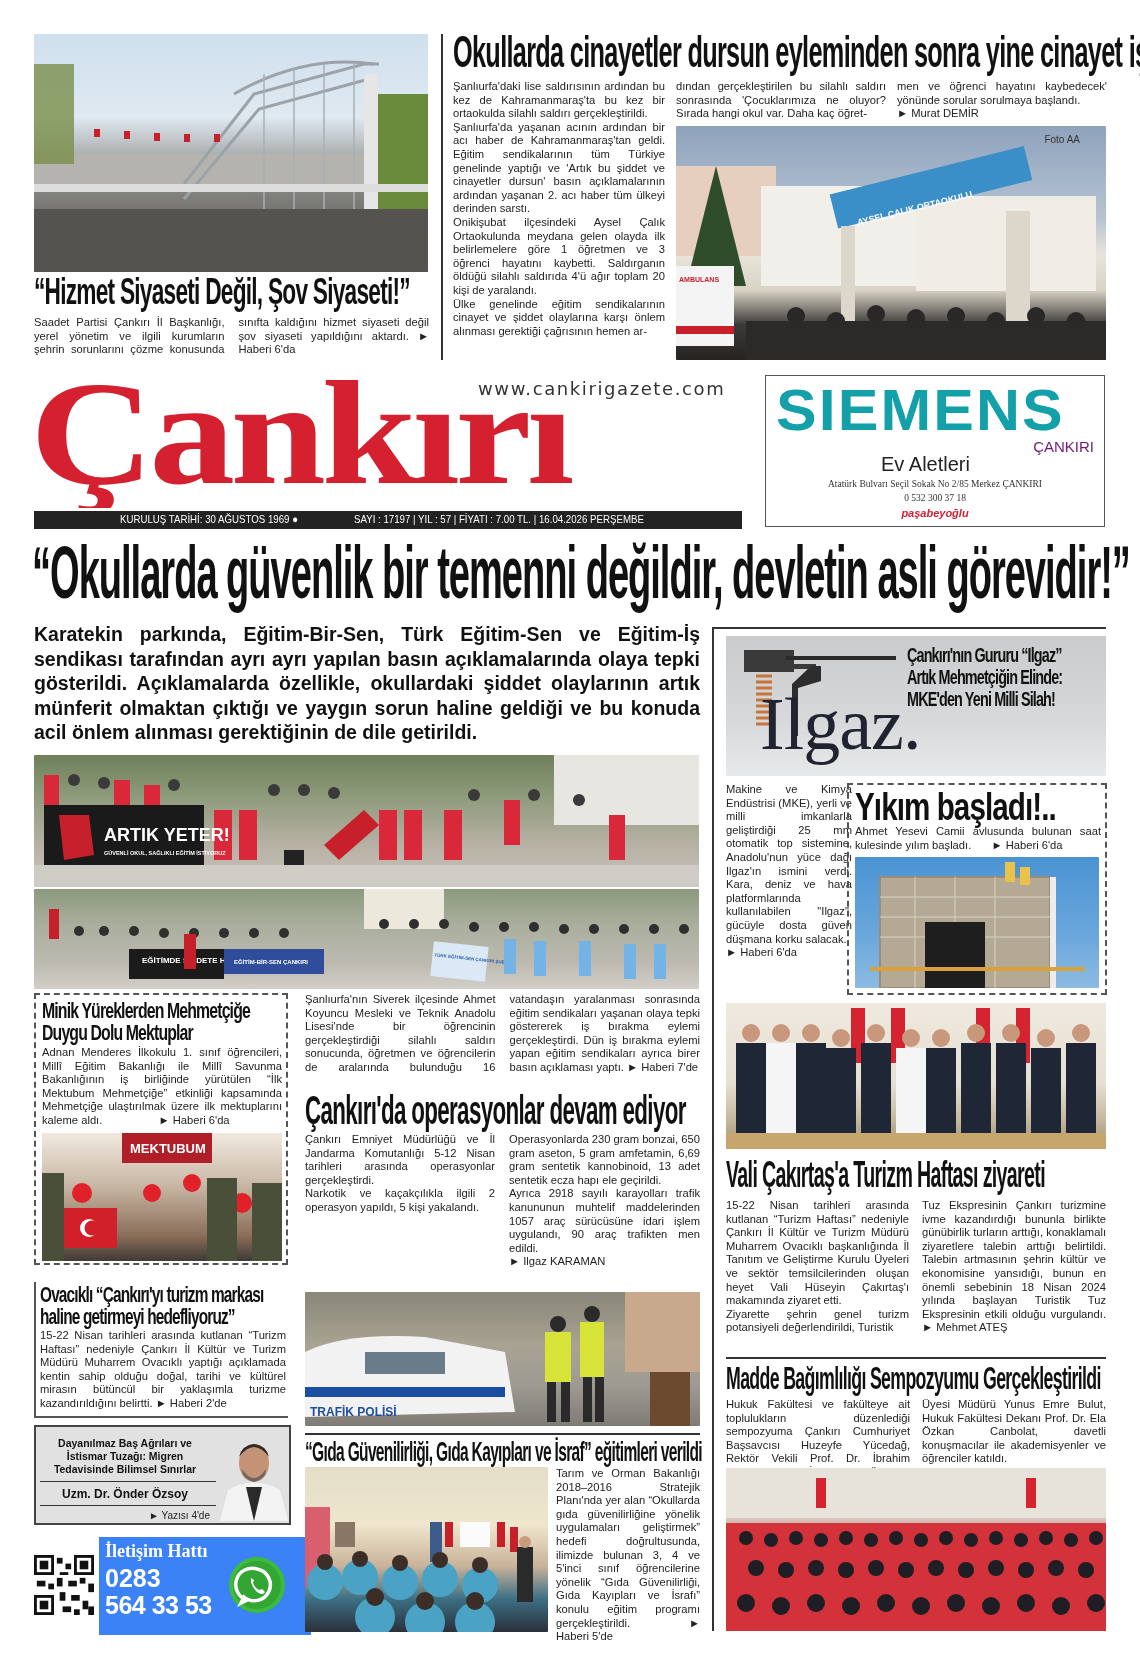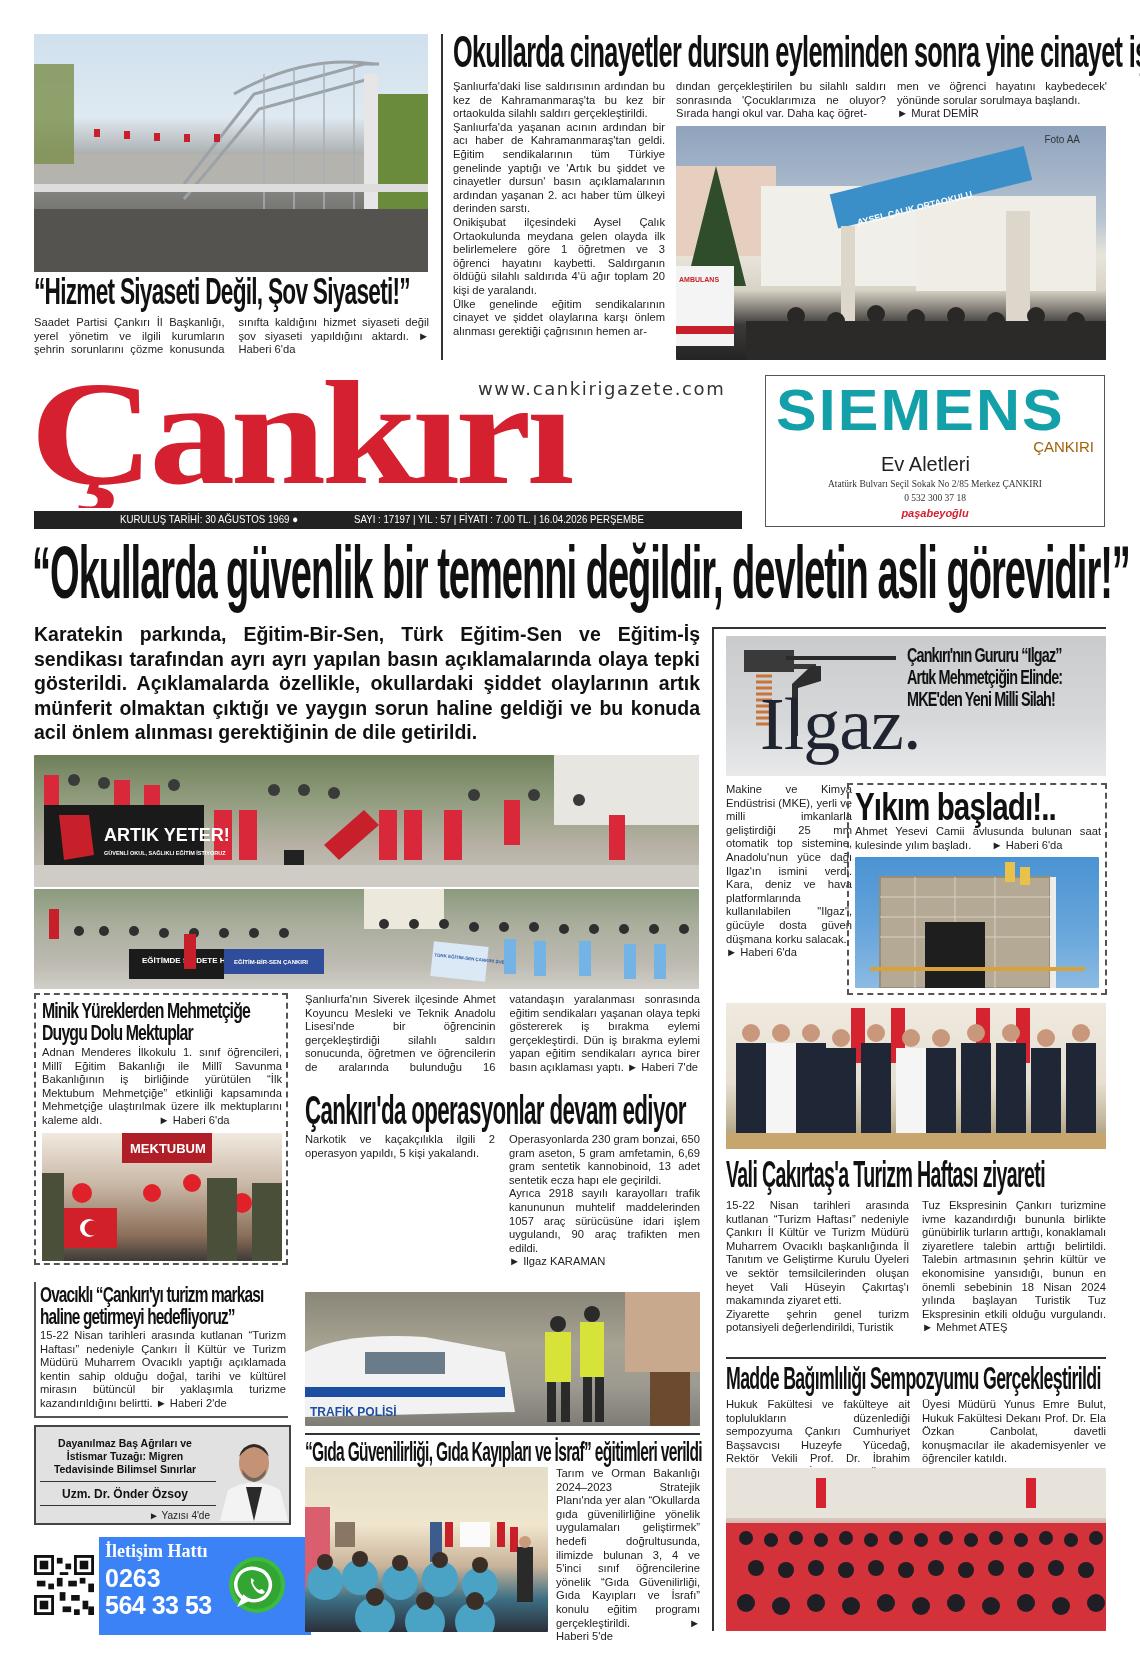--- a/index.html
+++ b/index.html
@@ -99,21 +99,21 @@
 </div>
 <div class="abs" style="left:478px;top:378px;font-family:'DejaVu Sans',sans-serif;font-size:18px;color:#333;letter-spacing:1.6px">www.cankirigazete.com</div>
 <div class="abs" style="left:34px;top:511px;width:708px;height:18px;background:#222">
   <div class="abs" style="left:0;top:0;width:70px;height:18px;background:#222;clip-path:polygon(0 0,100% 0,80% 100%,0 100%)"></div>
   <div class="abs" style="left:86px;top:2px;font-size:11px;color:#fff;white-space:nowrap;transform:scaleX(.88);transform-origin:left top"><span>KURULUŞ TARİHİ: 30 AĞUSTOS 1969</span> ●</div>
   <div class="abs" style="left:320px;top:2px;font-size:11px;color:#fff;white-space:nowrap;transform:scaleX(.88);transform-origin:left top">SAYI : 17197 | YIL : 57 | FİYATI : 7.00 TL. | 16.04.2026 PERŞEMBE</div>
 </div>
 
 <div class="abs" style="left:765px;top:375px;width:340px;height:152px;border:1.5px solid #555;background:#fff">
   <div class="abs" style="left:10px;top:2px;font-size:58px;font-weight:700;color:#14a0a8;letter-spacing:2px;line-height:64px;transform:scaleX(1.05);transform-origin:left top">SIEMENS</div>
-  <div class="abs" style="right:10px;top:62px;font-size:15px;color:#a16207">ÇANKIRI</div>
+  <div class="abs" style="right:10px;top:62px;font-size:15px;color:#701a75">ÇANKIRI</div>
   <div class="abs" style="left:115px;top:77px;font-size:20px;color:#222">Ev Aletleri</div>
   <div class="abs" style="left:0;width:100%;text-align:center;top:103px;font-family:'Liberation Serif',serif;font-size:9.5px;color:#333">Atatürk Bulvarı Seçil Sokak No 2/85 Merkez ÇANKIRI</div>
   <div class="abs" style="left:0;width:100%;text-align:center;top:117px;font-family:'Liberation Serif',serif;font-size:9.5px;color:#333">0 532 300 37 18</div>
   <div class="abs" style="left:0;width:100%;text-align:center;top:131px;font-size:11px;font-weight:700;font-style:italic;color:#d42030">paşabeyoğlu</div>
 </div>
 
 <div class="abs hl" style="left:32px;top:536px;font-size:74px;letter-spacing:-2px;transform:scaleX(.515)">“Okullarda güvenlik bir temenni değildir, devletin asli görevidir!”</div>
 
 <div class="abs" style="left:34px;top:622px;width:666px;font-size:19.5px;font-weight:700;line-height:24.5px;color:#111;text-align:justify">Karatekin parkında, Eğitim-Bir-Sen, Türk Eğitim-Sen ve Eğitim-İş sendikası tarafından ayrı ayrı yapılan basın açıklamalarında olaya tepki gösterildi. Açıklamalarda özellikle, okullardaki şiddet olaylarının artık münferit olmaktan çıktığı ve yaygın sorun haline geldiği ve bu konuda acil önlem alınması gerektiğinin de dile getirildi.</div>
 
@@ -281,40 +281,41 @@
         <rect x="13" y="14" width="3" height="2"></rect>
         <rect x="17" y="16" width="2" height="3"></rect>
         <rect x="10" y="18" width="3" height="2"></rect>
         <rect x="14" y="19" width="2" height="2"></rect>
         <rect x="19" y="18" width="2" height="3"></rect>
       </g>
   </svg>
 </div>
 <div class="abs" style="left:99px;top:1537px;width:212px;height:98px;background:#3b82f6">
   <div class="abs" style="left:6px;top:4px;font-family:'Liberation Serif',serif;font-weight:700;font-size:18px;color:#fff">İletişim Hattı</div>
-  <div class="abs" style="left:6px;top:28px;font-size:25px;font-weight:700;color:#fff;line-height:27px">0263</div>
+  <div class="abs" style="left:6px;top:28px;font-size:25px;font-weight:700;color:#fff;line-height:27px">0283</div>
   <div class="abs" style="left:6px;top:55px;font-size:25px;font-weight:700;color:#fff;line-height:27px;letter-spacing:-.5px">564 33 53</div>
   <div class="abs" style="left:128px;top:18px;width:60px;height:60px">
     <svg width="60" height="60" viewBox="0 0 60 60">
       <circle cx="30" cy="30" r="28" fill="#3dbb3d"></circle>
       <circle cx="30" cy="30" r="24" fill="#32a532"></circle>
       <path d="M30 14 A16 16 0 1 1 17 42 L14 48 L20 45 A16 16 0 0 1 30 14 Z" fill="none" stroke="#fff" stroke-width="3.5"></path>
       <path d="M24 23 Q23 30 30 37 Q36 41 38 37 L35 34 L32 35 Q27 32 26 28 L27 25 Z" fill="#fff"></path>
     </svg>
   </div>
 </div>
 
 <div class="abs body cols2" style="left:305px;top:993px;width:395px;height:96px">
   <span>Şanlıurfa'nın Siverek ilçesinde Ahmet Koyuncu Mesleki ve Teknik Anadolu Lisesi'nde bir öğrencinin gerçekleştirdiği silahlı saldırı sonucunda, öğretmen ve öğrencilerin de aralarında bulunduğu 16 vatandaşın</span>
   <span>yaralanması sonrasında eğitim sendikaları yaşanan olaya tepki göstererek iş bırakma eylemi gerçekleştirdi. Dün iş bırakma eylemi yapan eğitim sendikaları ayrıca birer basın açıklaması yaptı.</span>
   <span>► Haberi 7'de</span>
 </div>
 
 <div class="abs hl" style="left:305px;top:1090px;font-size:40px;transform:scaleX(.56)">Çankırı'da operasyonlar devam ediyor</div>
 <div class="abs body" style="left:305px;top:1133px;width:190px">
+  <p>Çankırı Emniyet Müdürlüğü ve İl Jandarma Komutanlığı 5-12 Nisan tarihleri arasında operasyonlar gerçekleştirdi.</p>
   <p>Narkotik ve kaçakçılıkla ilgili 2 operasyon yapıldı, 5 kişi yakalandı.</p>
 </div>
 <div class="abs body" style="left:509px;top:1133px;width:191px">
   <p>Operasyonlarda 230 gram bonzai, 650 gram aseton, 5 gram amfetamin, 6,69 gram sentetik kannobinoid, 13 adet sentetik ecza hapı ele geçirildi.</p>
   <p>Ayrıca 2918 sayılı karayolları trafik kanununun muhtelif maddelerinden 1057 araç sürücüsüne idari işlem uygulandı, 90 araç trafikten men edildi.</p>
   <p>► Ilgaz KARAMAN</p>
 </div>
 <div class="abs photo" style="left:305px;top:1292px;width:395px;height:134px;background:linear-gradient(180deg,#8a8779 0%,#a8a392 40%,#9d9a92 70%,#7f7c76 100%)">
   <svg width="395" height="134" viewBox="0 0 395 134">
     <rect x="320" y="0" width="75" height="80" fill="#c9a98e"></rect>
@@ -369,21 +370,21 @@
         <circle cx="175" cy="98" r="8"></circle>
         <circle cx="70" cy="130" r="9"></circle>
         <circle cx="120" cy="134" r="9"></circle>
         <circle cx="170" cy="134" r="9"></circle>
       </g>
     <rect x="212" y="80" width="16" height="55" fill="#2a2a2a"></rect>
     <circle cx="220" cy="75" r="6" fill="#c99b7a"></circle>
   </svg>
 </div>
 <div class="abs body" style="left:556px;top:1467px;width:144px">
-  <span>Tarım ve Orman Bakanlığı 2024–2023 Stratejik Planı'nda yer alan “Okullarda gıda güvenilirliğine yönelik uygulamaları geliştirmek” hedefi doğrultusunda, ilimizde bulunan 3, 4 ve 5'inci sınıf öğrencilerine yönelik “Gıda Güvenilirliği, Gıda Kayıpları ve İsrafı” konulu eğitim programı gerçekleştirildi.</span>
+  <span>Tarım ve Orman Bakanlığı 2018–2016 Stratejik Planı'nda yer alan “Okullarda gıda güvenilirliğine yönelik uygulamaları geliştirmek” hedefi doğrultusunda, ilimizde bulunan 3, 4 ve 5'inci sınıf öğrencilerine yönelik “Gıda Güvenilirliği, Gıda Kayıpları ve İsrafı” konulu eğitim programı gerçekleştirildi.</span>
   <span style="display:inline-block;width:22px"></span>
   <span>► Haberi 5'de</span>
 </div>
 
 <div class="vline" style="left:712px;top:627px;height:1004px;width:1.5px"></div>
 <div class="hline" style="left:712px;top:627px;width:394px;height:1.5px"></div>
 
 <div class="abs photo" style="left:726px;top:636px;width:380px;height:140px;background:linear-gradient(180deg,#c9cbcc 0%,#d6d8d9 60%,#e8e9ea 100%)">
   <svg width="380" height="140" viewBox="0 0 380 140" class="abs" style="left:0;top:0">
     <rect x="18" y="14" width="50" height="22" fill="#3a3a3a"></rect>

